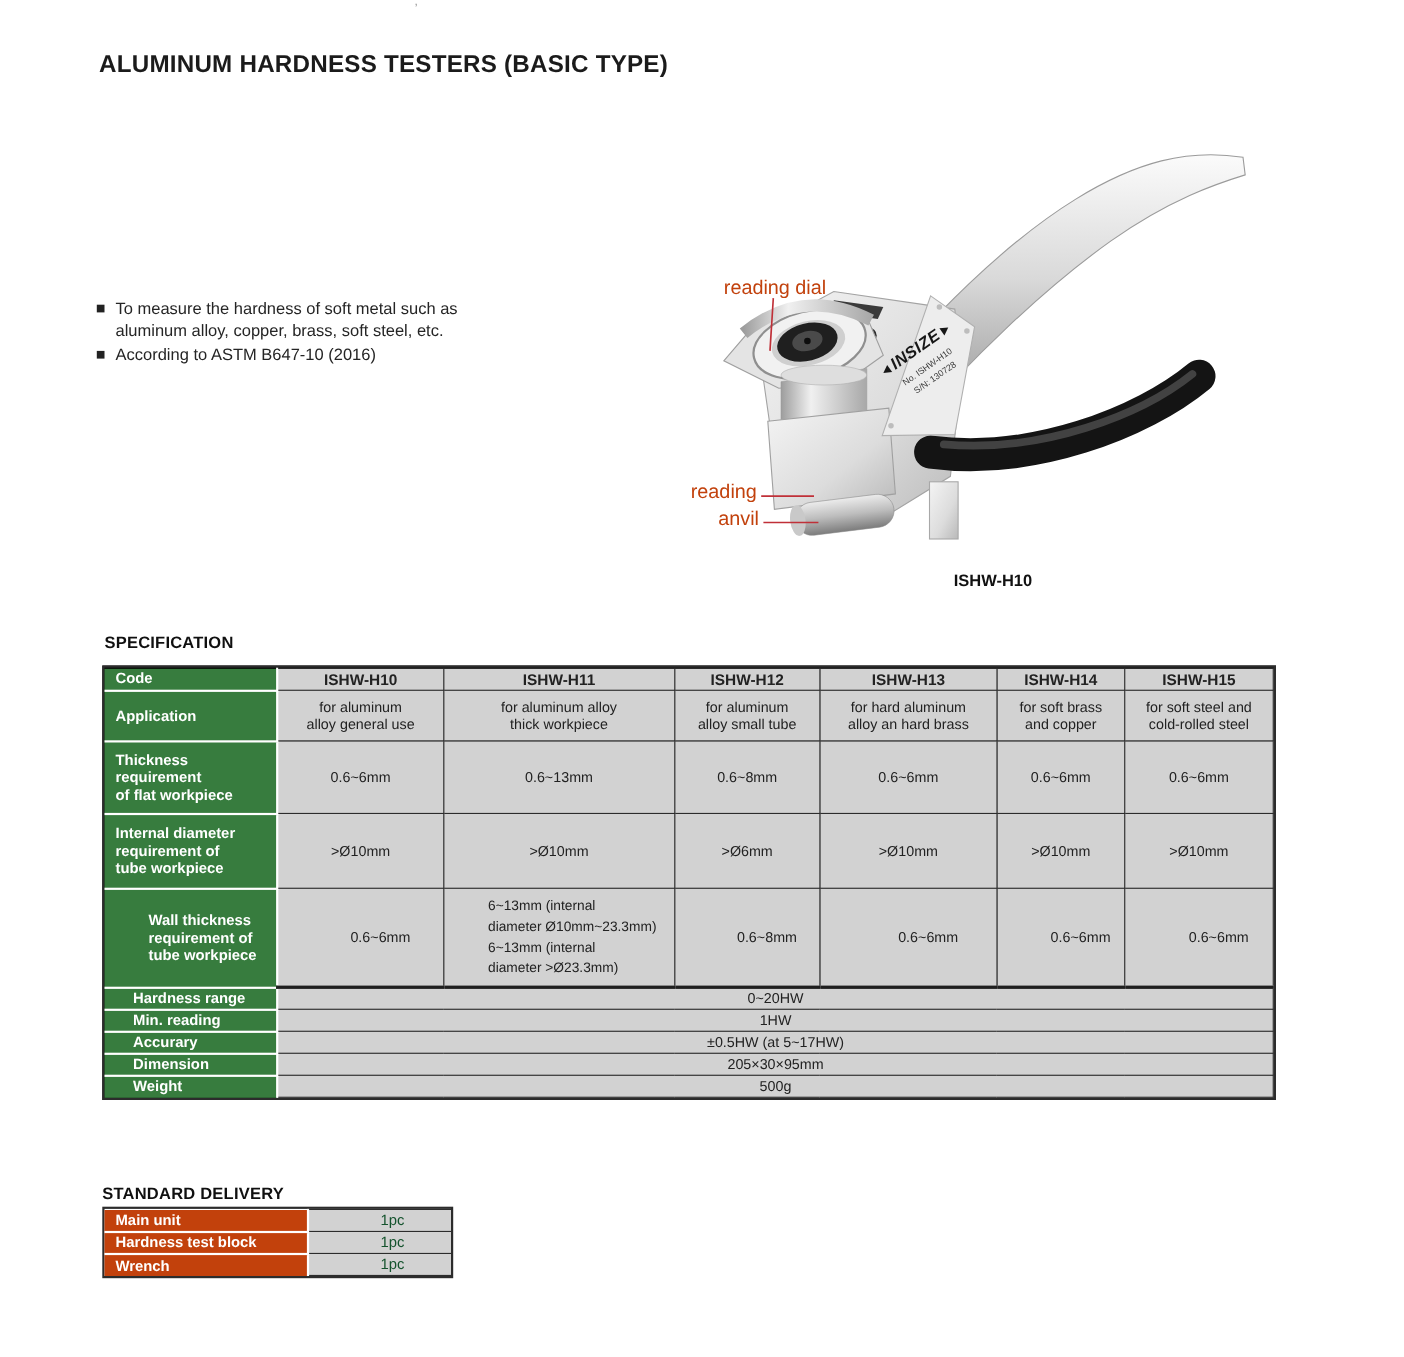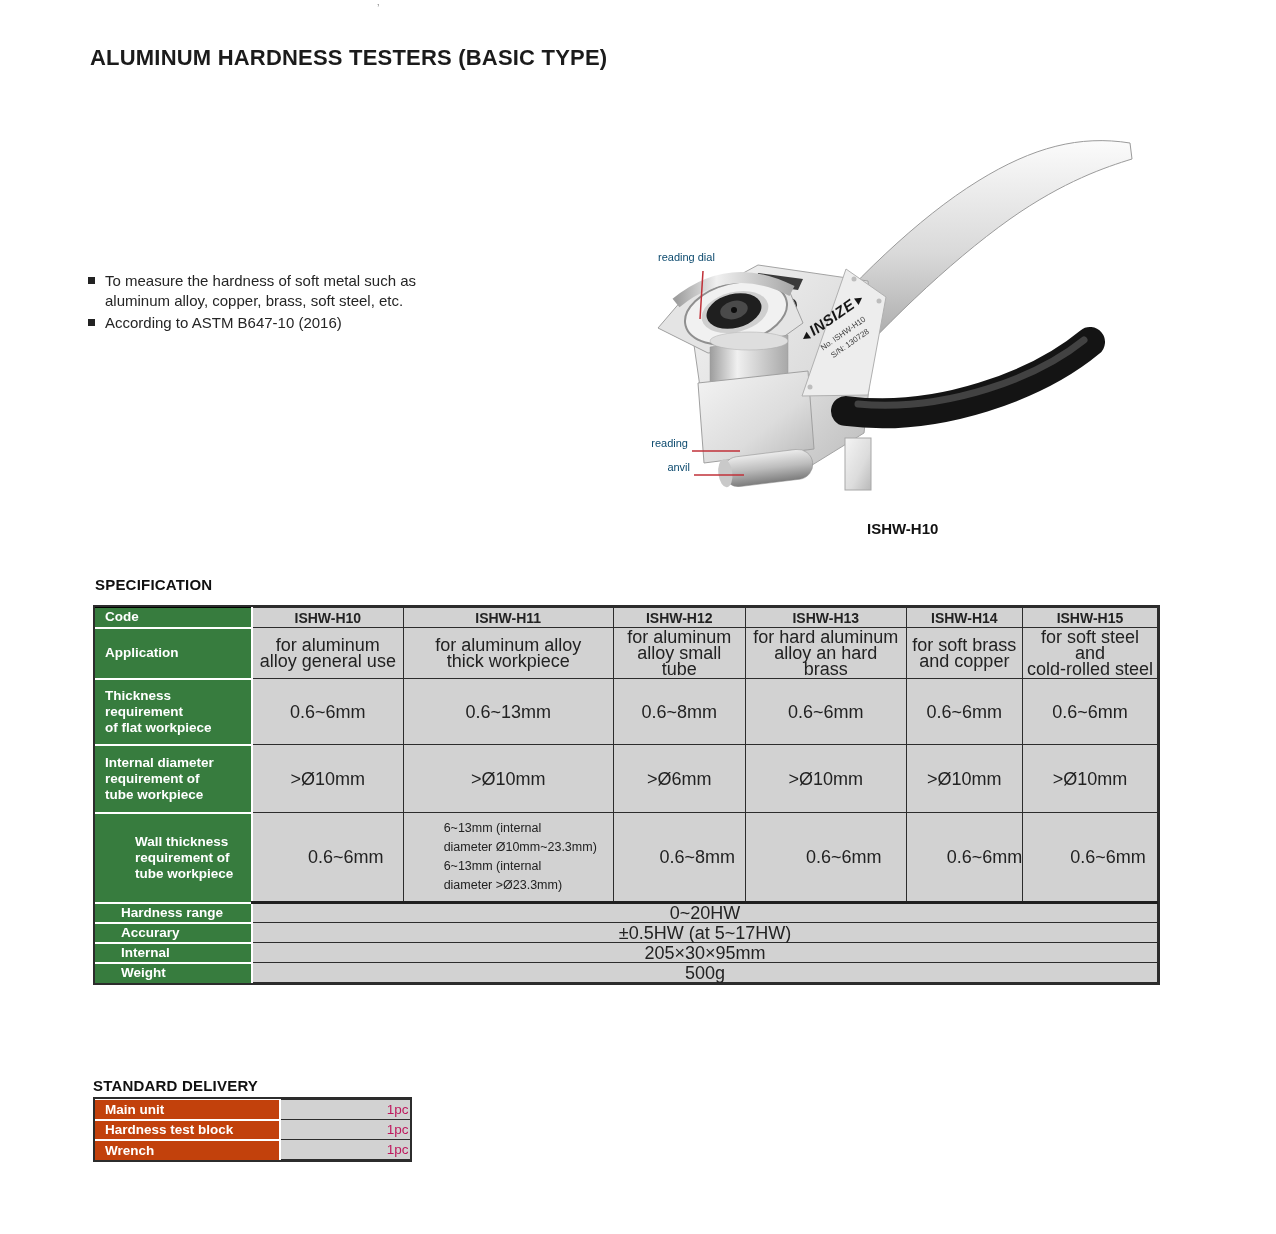--- a/index.html
+++ b/index.html
@@ -11,32 +11,32 @@
   .title {
     position:absolute; left:90px; top:45px; margin:0;
     font-size:22px; font-weight:bold; letter-spacing:0.2px; color:#1b1b1b;
   }
   .bullets { position:absolute; left:88px; top:271px; width:440px; }
   .bullet-row { display:flex; margin-bottom:2px; }
   .bullet-sq { flex:0 0 7px; width:7px; height:7px; background:#222; margin:6px 10px 0 0; }
   .bullet-text { font-size:15px; line-height:20px; color:#252525; white-space:pre-line; }
 
   .product { position:absolute; left:618px; top:133px; width:530px; height:372px; }
-  .anno { position:absolute; font-size:11px; color:#0c4a6e; }
+  .anno { position:absolute; font-size:18px; color:#c2410c; }
   .anno.right { text-align:right; }
   .caption { position:absolute; left:867px; top:520px; font-size:15px; font-weight:bold; color:#111; }
 
   .sec-head { position:absolute; font-size:15px; font-weight:bold; color:#101010; letter-spacing:0.2px; }
 
   .spec-wrap { position:absolute; left:93px; top:605px; width:1063px; border:2px solid #2c2c2c; background:#000000; }
   .del-wrap  { position:absolute; left:93px; top:1097px; width:315px; border:2px solid #2c2c2c; background:#fff; }
   table { border-collapse:collapse; width:100%; table-layout:fixed; }
   td { box-sizing:border-box; }
 
-  .spec td { border:1px solid #2c2c2c; font-size:18px; text-align:center; vertical-align:middle; padding:1px 4px; }
+  .spec td { border:1px solid #2c2c2c; font-size:13px; text-align:center; vertical-align:middle; padding:1px 4px; }
   .spec td.lbl {
     background:#377c3e; color:#ffffff; font-weight:bold; text-align:left;
     padding-left:10px; border:2px solid #ffffff; border-left:0;
     white-space:pre-line; font-size:13.5px; line-height:16px;
   }
   .spec td.data { background:#d2d2d2; white-space:pre-line; line-height:16px; color:#222; }
   .spec tr.r-code td { height:20px; }
   .spec tr.r-code td.lbl { border-top:0; }
   .spec tr.r-code td.data { font-weight:bold; font-size:14px; }
   .spec tr.r-app  td { height:46px; }
@@ -49,21 +49,21 @@
   .spec tr.r-span td.lbl { font-size:13.5px;padding-left:26px; }
   .spec tr.last td.lbl { border-bottom:0; }
 
   .del td { font-size:13.5px; height:20px; }
   .del td.lbl {
     background:#c2410c; color:#fff; font-weight:bold; text-align:left;
     padding-left:10px; border:2px solid #fff; border-left:0;
   }
   .del tr:first-child td.lbl { border-top:0; }
   .del tr:last-child td.lbl { border-bottom:0; }
-  .del td.val { background:#d2d2d2; border:1px solid #2c2c2c; text-align:right; padding-left:24px; color:#be185d; }
+  .del td.val { background:#d2d2d2; border:1px solid #2c2c2c; text-align:center; padding-left:24px; color:#14532d; }
 
   svg text { font-family:"Liberation Sans", sans-serif; }
   .brand-txt { font-size:15px; font-weight:bold; font-style:italic; fill:#161616; letter-spacing:0.5px; }
   .plate-small { font-size:8px; fill:#3a3a3a; }
 </style>
 </head>
 <body>
 
 <div class="page">
 
@@ -245,25 +245,29 @@
           <td class="data">0.6~8mm</td>
           <td class="data">0.6~6mm</td>
           <td class="data">0.6~6mm</td>
           <td class="data">0.6~6mm</td>
         </tr>
         <tr class="r-span">
           <td class="lbl">Hardness range</td>
           <td class="data" colspan="6">0~20HW</td>
         </tr>
         <tr class="r-span">
+          <td class="lbl">Min. reading</td>
+          <td class="data" colspan="6">1HW</td>
+        </tr>
+        <tr class="r-span">
           <td class="lbl">Accurary</td>
           <td class="data" colspan="6">±0.5HW (at 5~17HW)</td>
         </tr>
         <tr class="r-span">
-          <td class="lbl">Internal</td>
+          <td class="lbl">Dimension</td>
           <td class="data" colspan="6">205×30×95mm</td>
         </tr>
         <tr class="r-span last">
           <td class="lbl">Weight</td>
           <td class="data" colspan="6">500g</td>
         </tr>
       </tbody>
     </table>
   </div>
 

